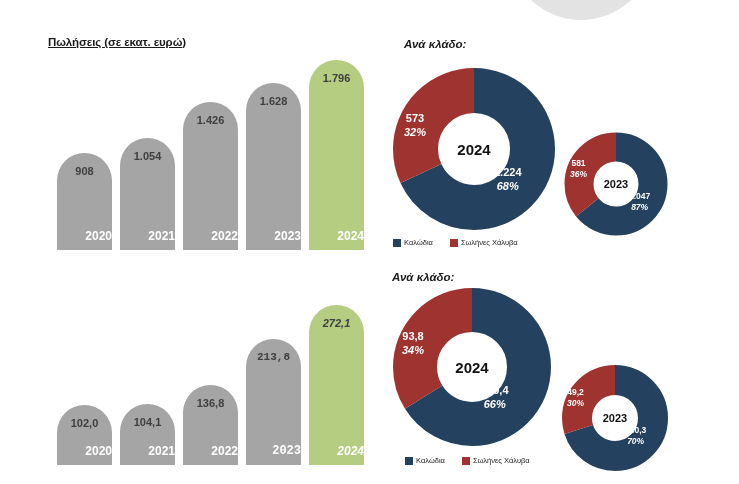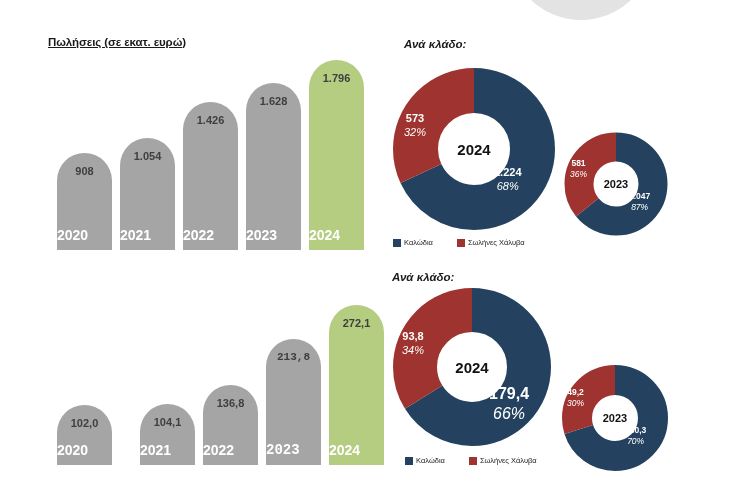--- a/index.html
+++ b/index.html
@@ -62,22 +62,22 @@
     text-align:center;
     font-size:11px;
     font-weight:bold;
     color:#3f3f3f;
   }
   .bar.accent .val{color:#3f3f3f;}
   .bar .yr{
     position:absolute;
     left:0;right:0;
     bottom:7px;
-    text-align:left;
-    font-size:14px;
+    text-align:right;
+    font-size:12px;
     font-weight:bold;
     color:#ffffff;
   }
 
   
   .donut-wrap{position:absolute;}
   .donut{position:relative;}
   .donut svg{display:block;}
   .donut .center{
     position:absolute;
@@ -92,29 +92,29 @@
     position:absolute;
     color:#ffffff;
     font-weight:bold;
     line-height:1.25;
     white-space:nowrap;
     text-align:center;
   }
   .dlabel .pct{
     display:block;
     font-style:italic;
-    font-weight:normal;
+    font-weight:bold;
   }
 
   
   .legend{
     position:absolute;
     display:flex;
     align-items:center;
-    gap:24px;
+    gap:17px;
     font-size:7.5px;
     color:#1a1a1a;
   }
   .legend .item{display:flex;align-items:center;gap:3px;white-space:nowrap;}
   .legend .swatch{width:8px;height:8px;display:inline-block;}
 </style>
 </head>
 <body>
 
 <div class="page">
@@ -207,36 +207,36 @@
   </div>
 
 
   <div class="bars" style="left:57px;top:305px;height:160px;">
 
     <div class="bar" style="height:60px;">
       <span class="val">102,0</span>
       <span class="yr">2020</span>
     </div>
 
-    <div class="bar" style="height:61px;margin-left:20px;">
+    <div class="bar" style="height:61px;">
       <span class="val">104,1</span>
       <span class="yr">2021</span>
     </div>
 
     <div class="bar" style="height:80px;">
       <span class="val">136,8</span>
       <span class="yr">2022</span>
     </div>
 
     <div class="bar" style="height:126px;font-family:Liberation Mono, monospace;">
       <span class="val">213,8</span>
       <span class="yr">2023</span>
     </div>
 
-    <div class="bar accent" style="height:160px;">
+    <div class="bar accent" style="height:160px;font-style:italic;">
       <span class="val">272,1</span>
       <span class="yr">2024</span>
     </div>
   </div>
 
   <div class="panel" style="left:392px;top:271px;">
     <div class="sub-title">Ανά κλάδο:</div>
   </div>
 
   <div class="donut-wrap" style="left:393px;top:288px;">
@@ -244,21 +244,21 @@
       <svg width="158" height="158" viewBox="0 0 158 158">
         <circle cx="79" cy="79" r="57" fill="none" stroke="#24425f" stroke-width="44" stroke-dasharray="236.4 121.8" transform="rotate(-90 79 79)"></circle>
         <circle cx="79" cy="79" r="57" fill="none" stroke="#9e3330" stroke-width="44" stroke-dasharray="121.8 236.4" stroke-dashoffset="-236.4" transform="rotate(-90 79 79)"></circle>
       </svg>
       <div class="center" style="font-size:15px;">2024</div>
     </div>
     <div class="dlabel" style="left:9px;top:42px;font-size:11px;">
       <span>93,8</span>
       <span class="pct">34%</span>
     </div>
-    <div class="dlabel" style="left:96px;top:96px;font-size:16px;">
+    <div class="dlabel" style="left:88px;top:96px;font-size:11px;">
       <span>179,4</span>
       <span class="pct">66%</span>
     </div>
   </div>
 
   <div class="donut-wrap" style="left:562px;top:365px;">
     <div class="donut" style="width:106px;height:106px;">
       <svg width="106" height="106" viewBox="0 0 106 106">
         <circle cx="53" cy="53" r="38" fill="none" stroke="#24425f" stroke-width="30" stroke-dasharray="167.1 71.6" transform="rotate(-90 53 53)"></circle>
         <circle cx="53" cy="53" r="38" fill="none" stroke="#9e3330" stroke-width="30" stroke-dasharray="71.6 167.1" stroke-dashoffset="-167.1" transform="rotate(-90 53 53)"></circle>

